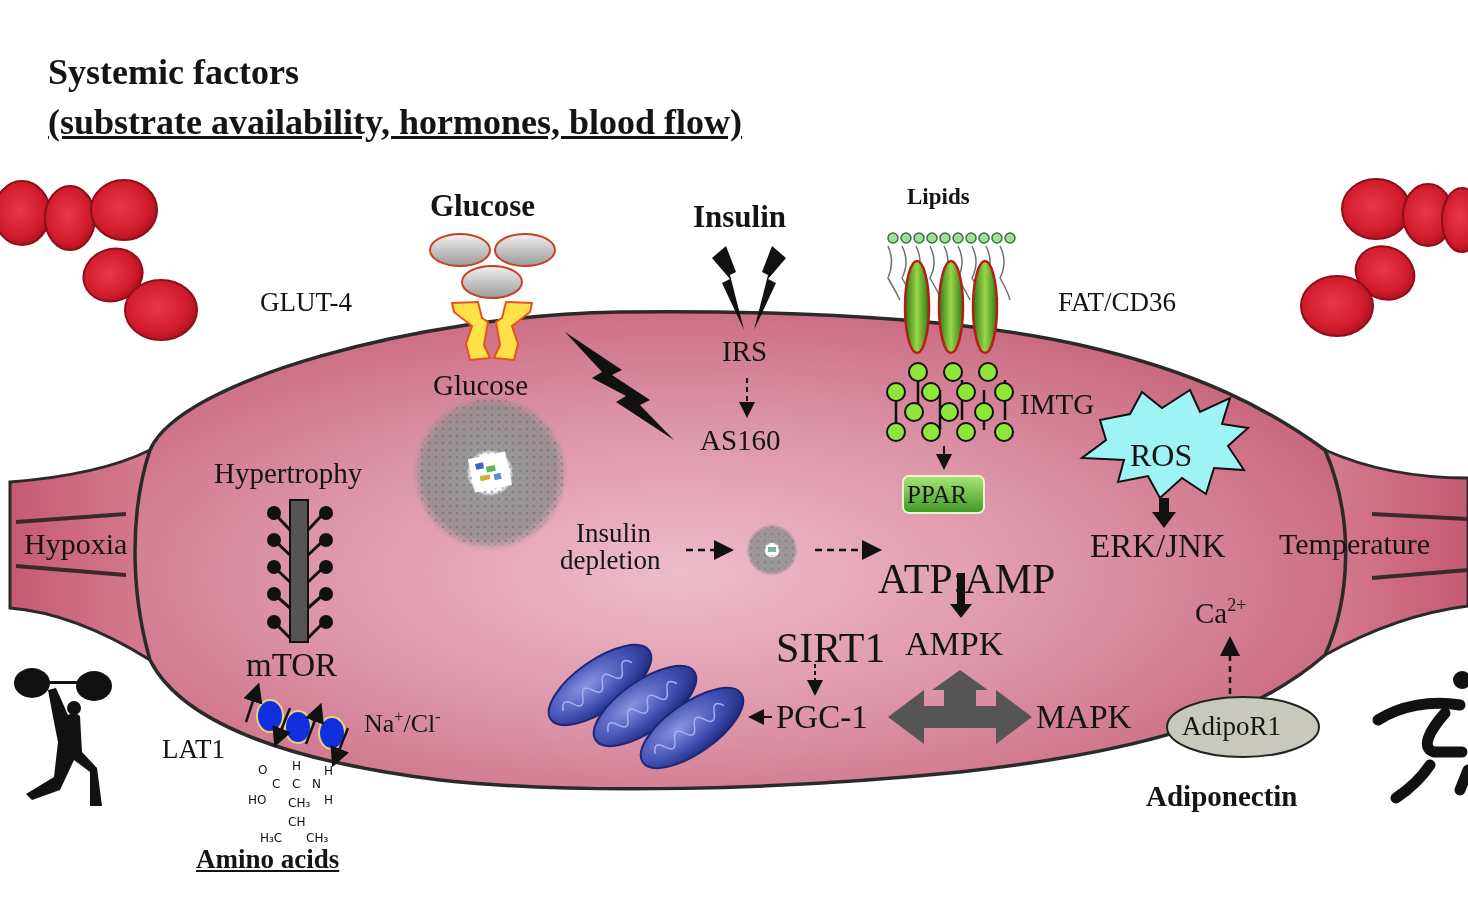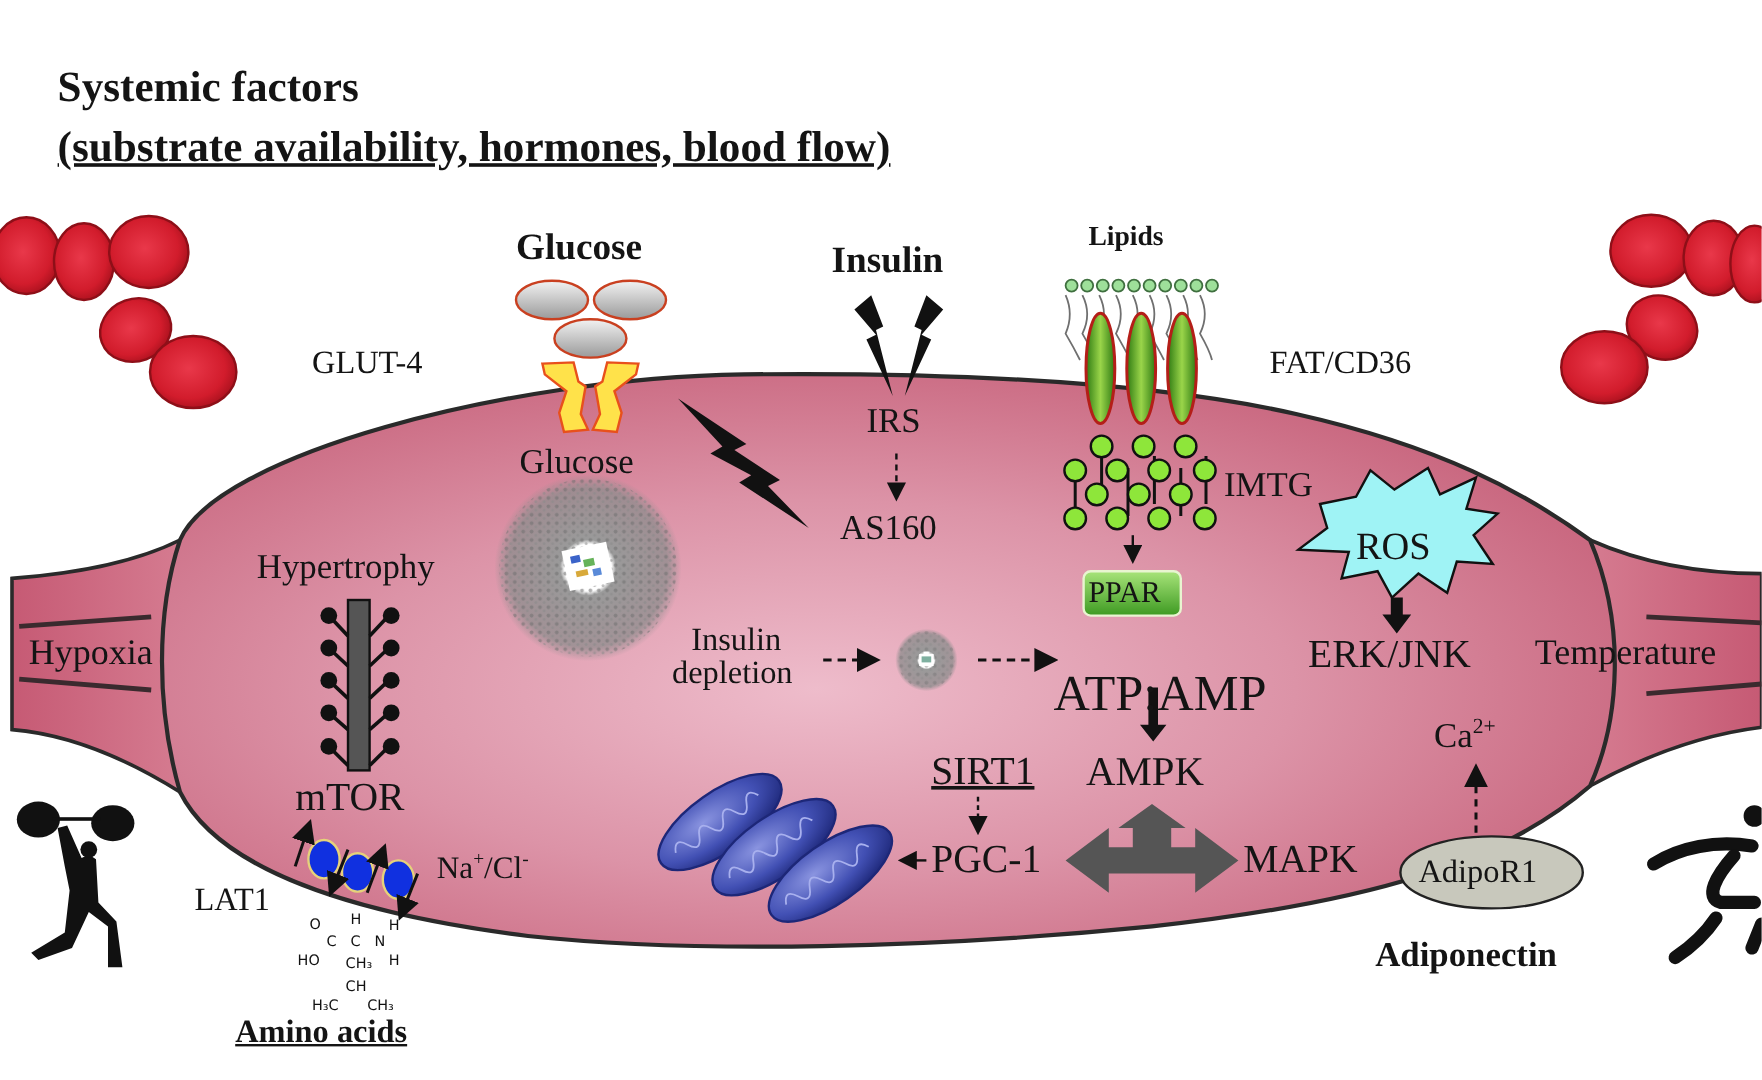--- a/index.html
+++ b/index.html
@@ -290,21 +290,21 @@
 <div class="lbl" style="left:1020px;top:390px;font-size:29px;">IMTG</div>
 <div class="lbl" style="left:907px;top:482px;font-size:25px;">PPAR</div>
 <div class="lbl" style="left:1130px;top:439px;font-size:32px;">ROS</div>
 <div class="lbl" style="left:1090px;top:530px;font-size:33px;">ERK/JNK</div>
 <div class="lbl" style="left:214px;top:459px;font-size:29px;">Hypertrophy</div>
 <div class="lbl" style="left:246px;top:649px;font-size:33px;">mTOR</div>
 <div class="lbl" style="left:576px;top:520px;font-size:27px;">Insulin</div>
 <div class="lbl" style="left:560px;top:547px;font-size:27px;">depletion</div>
 <div class="lbl" style="left:878px;top:558px;font-size:42px;">ATP:AMP</div>
 <div class="lbl" style="left:905px;top:627px;font-size:34px;">AMPK</div>
-<div class="lbl" style="left:776px;top:627px;font-size:33px;text-decoration:underline;">SIRT1</div>
+<div class="lbl" style="left:776px;top:627px;font-size:42px;">SIRT1</div>
 <div class="lbl" style="left:776px;top:701px;font-size:33px;">PGC-1</div>
 <div class="lbl" style="left:1036px;top:701px;font-size:33px;">MAPK</div>
 <div class="lbl" style="left:1195px;top:596px;font-size:29px;"><span>Ca</span><sup>2+</sup></div>
 
 <div class="lbl" style="left:24px;top:529px;font-size:30px;">Hypoxia</div>
 <div class="lbl" style="left:1279px;top:529px;font-size:30px;">Temperature</div>
 
 <div>
   <span class="chem" style="left:258px;top:764px;">O</span>
   <span class="chem" style="left:272px;top:778px;">C</span>

